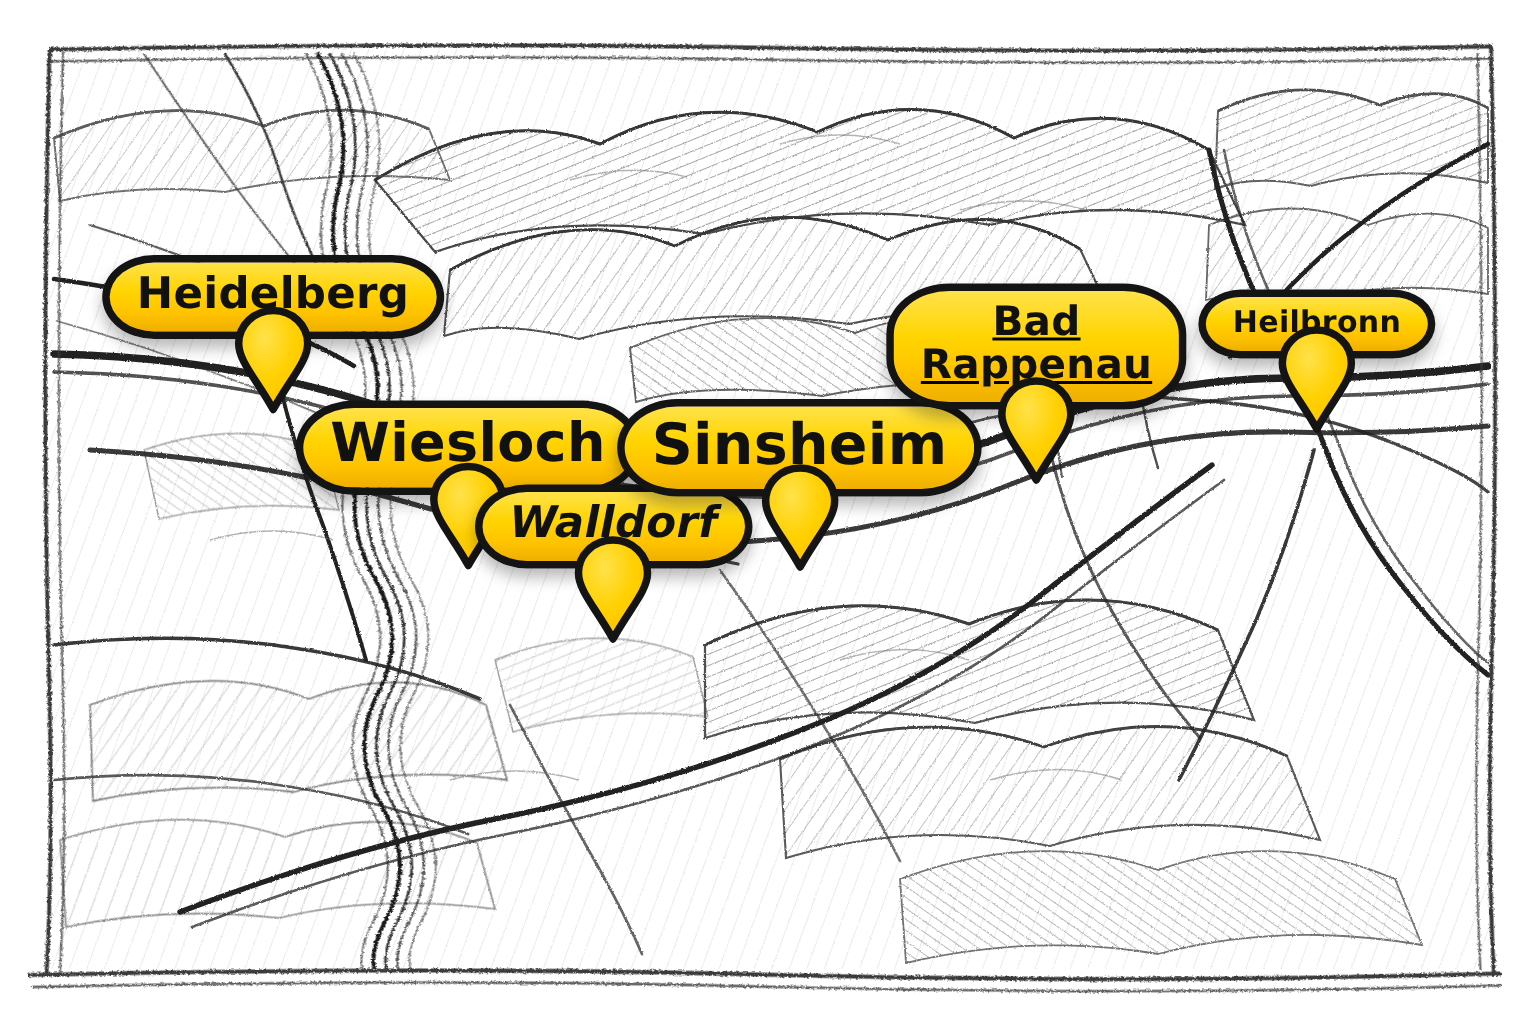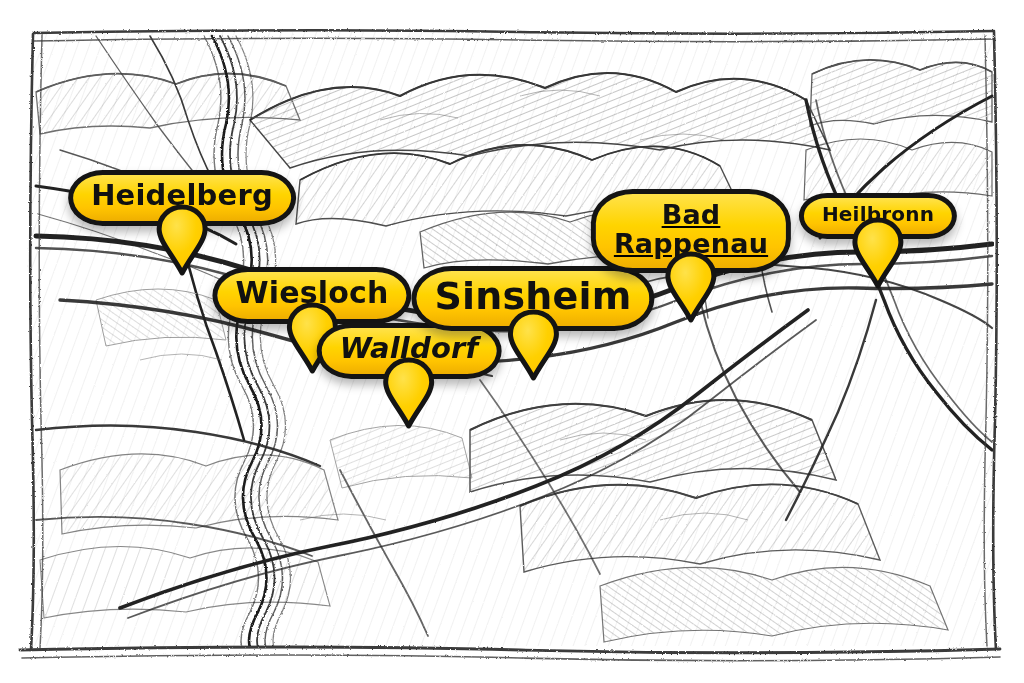--- a/index.html
+++ b/index.html
@@ -194,21 +194,21 @@
                   <stop offset="100%" stop-color="#FFC300"></stop>
                 </radialGradient>
               </defs>
               <path d="M28 4 C15 4 5 14 5 26 C5 38 17 50 28 70 C39 50 51 38 51 26 C51 14 41 4 28 4 Z" fill="url(#pg0)" stroke="#141414" stroke-width="5" stroke-linejoin="round"></path>
             </svg>
           </div>
         </div>
       </div>
       <div class="marker" style="left: 312px; top: 267px;">
         <div class="bubble">
-          <span class="txt" style="font-size: 30px;">Wiesloch</span>
+          <span class="txt" style="font-size: 36px;">Wiesloch</span>
           <div class="pin">
             <svg width="56" height="74" viewBox="0 0 56 74" xmlns="http://www.w3.org/2000/svg">
               <defs>
                 <radialGradient id="pg1" cx="38%" cy="28%" r="78%">
                   <stop offset="0%" stop-color="#FFE24A"></stop>
                   <stop offset="55%" stop-color="#FFD000"></stop>
                   <stop offset="100%" stop-color="#FFC300"></stop>
                 </radialGradient>
               </defs>
               <path d="M28 4 C15 4 5 14 5 26 C5 38 17 50 28 70 C39 50 51 38 51 26 C51 14 41 4 28 4 Z" fill="url(#pg1)" stroke="#141414" stroke-width="5" stroke-linejoin="round"></path>

